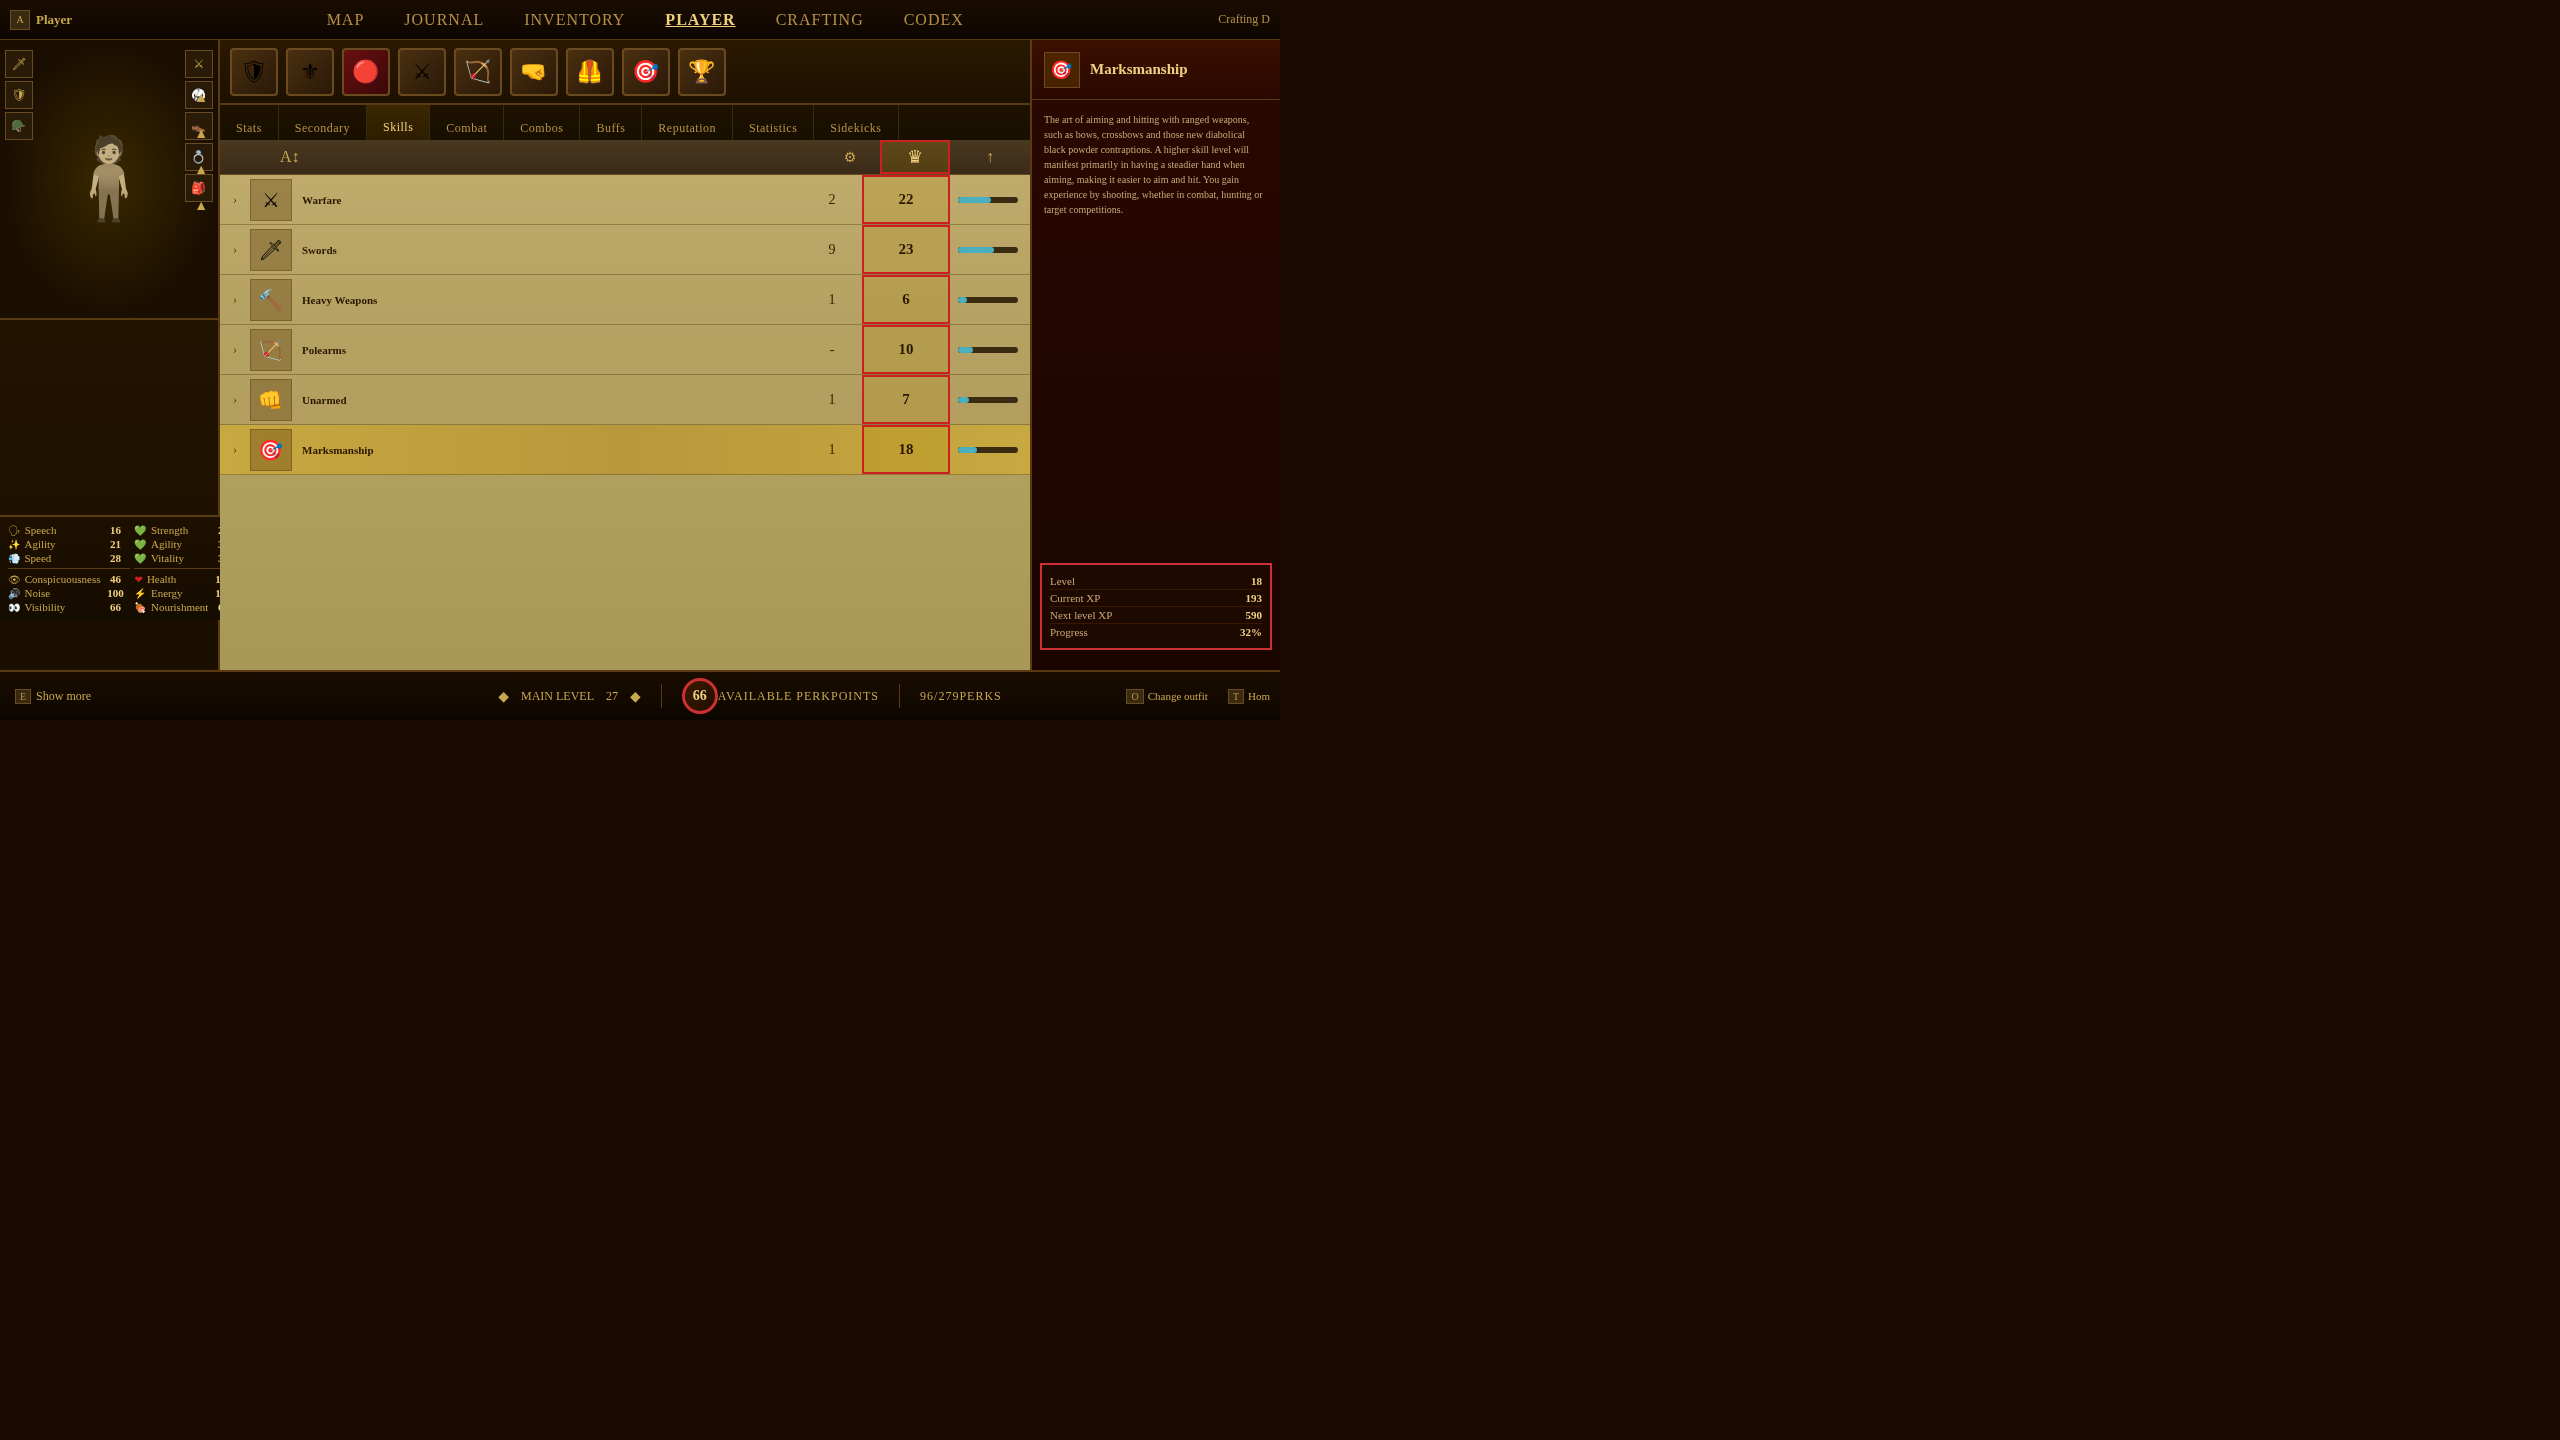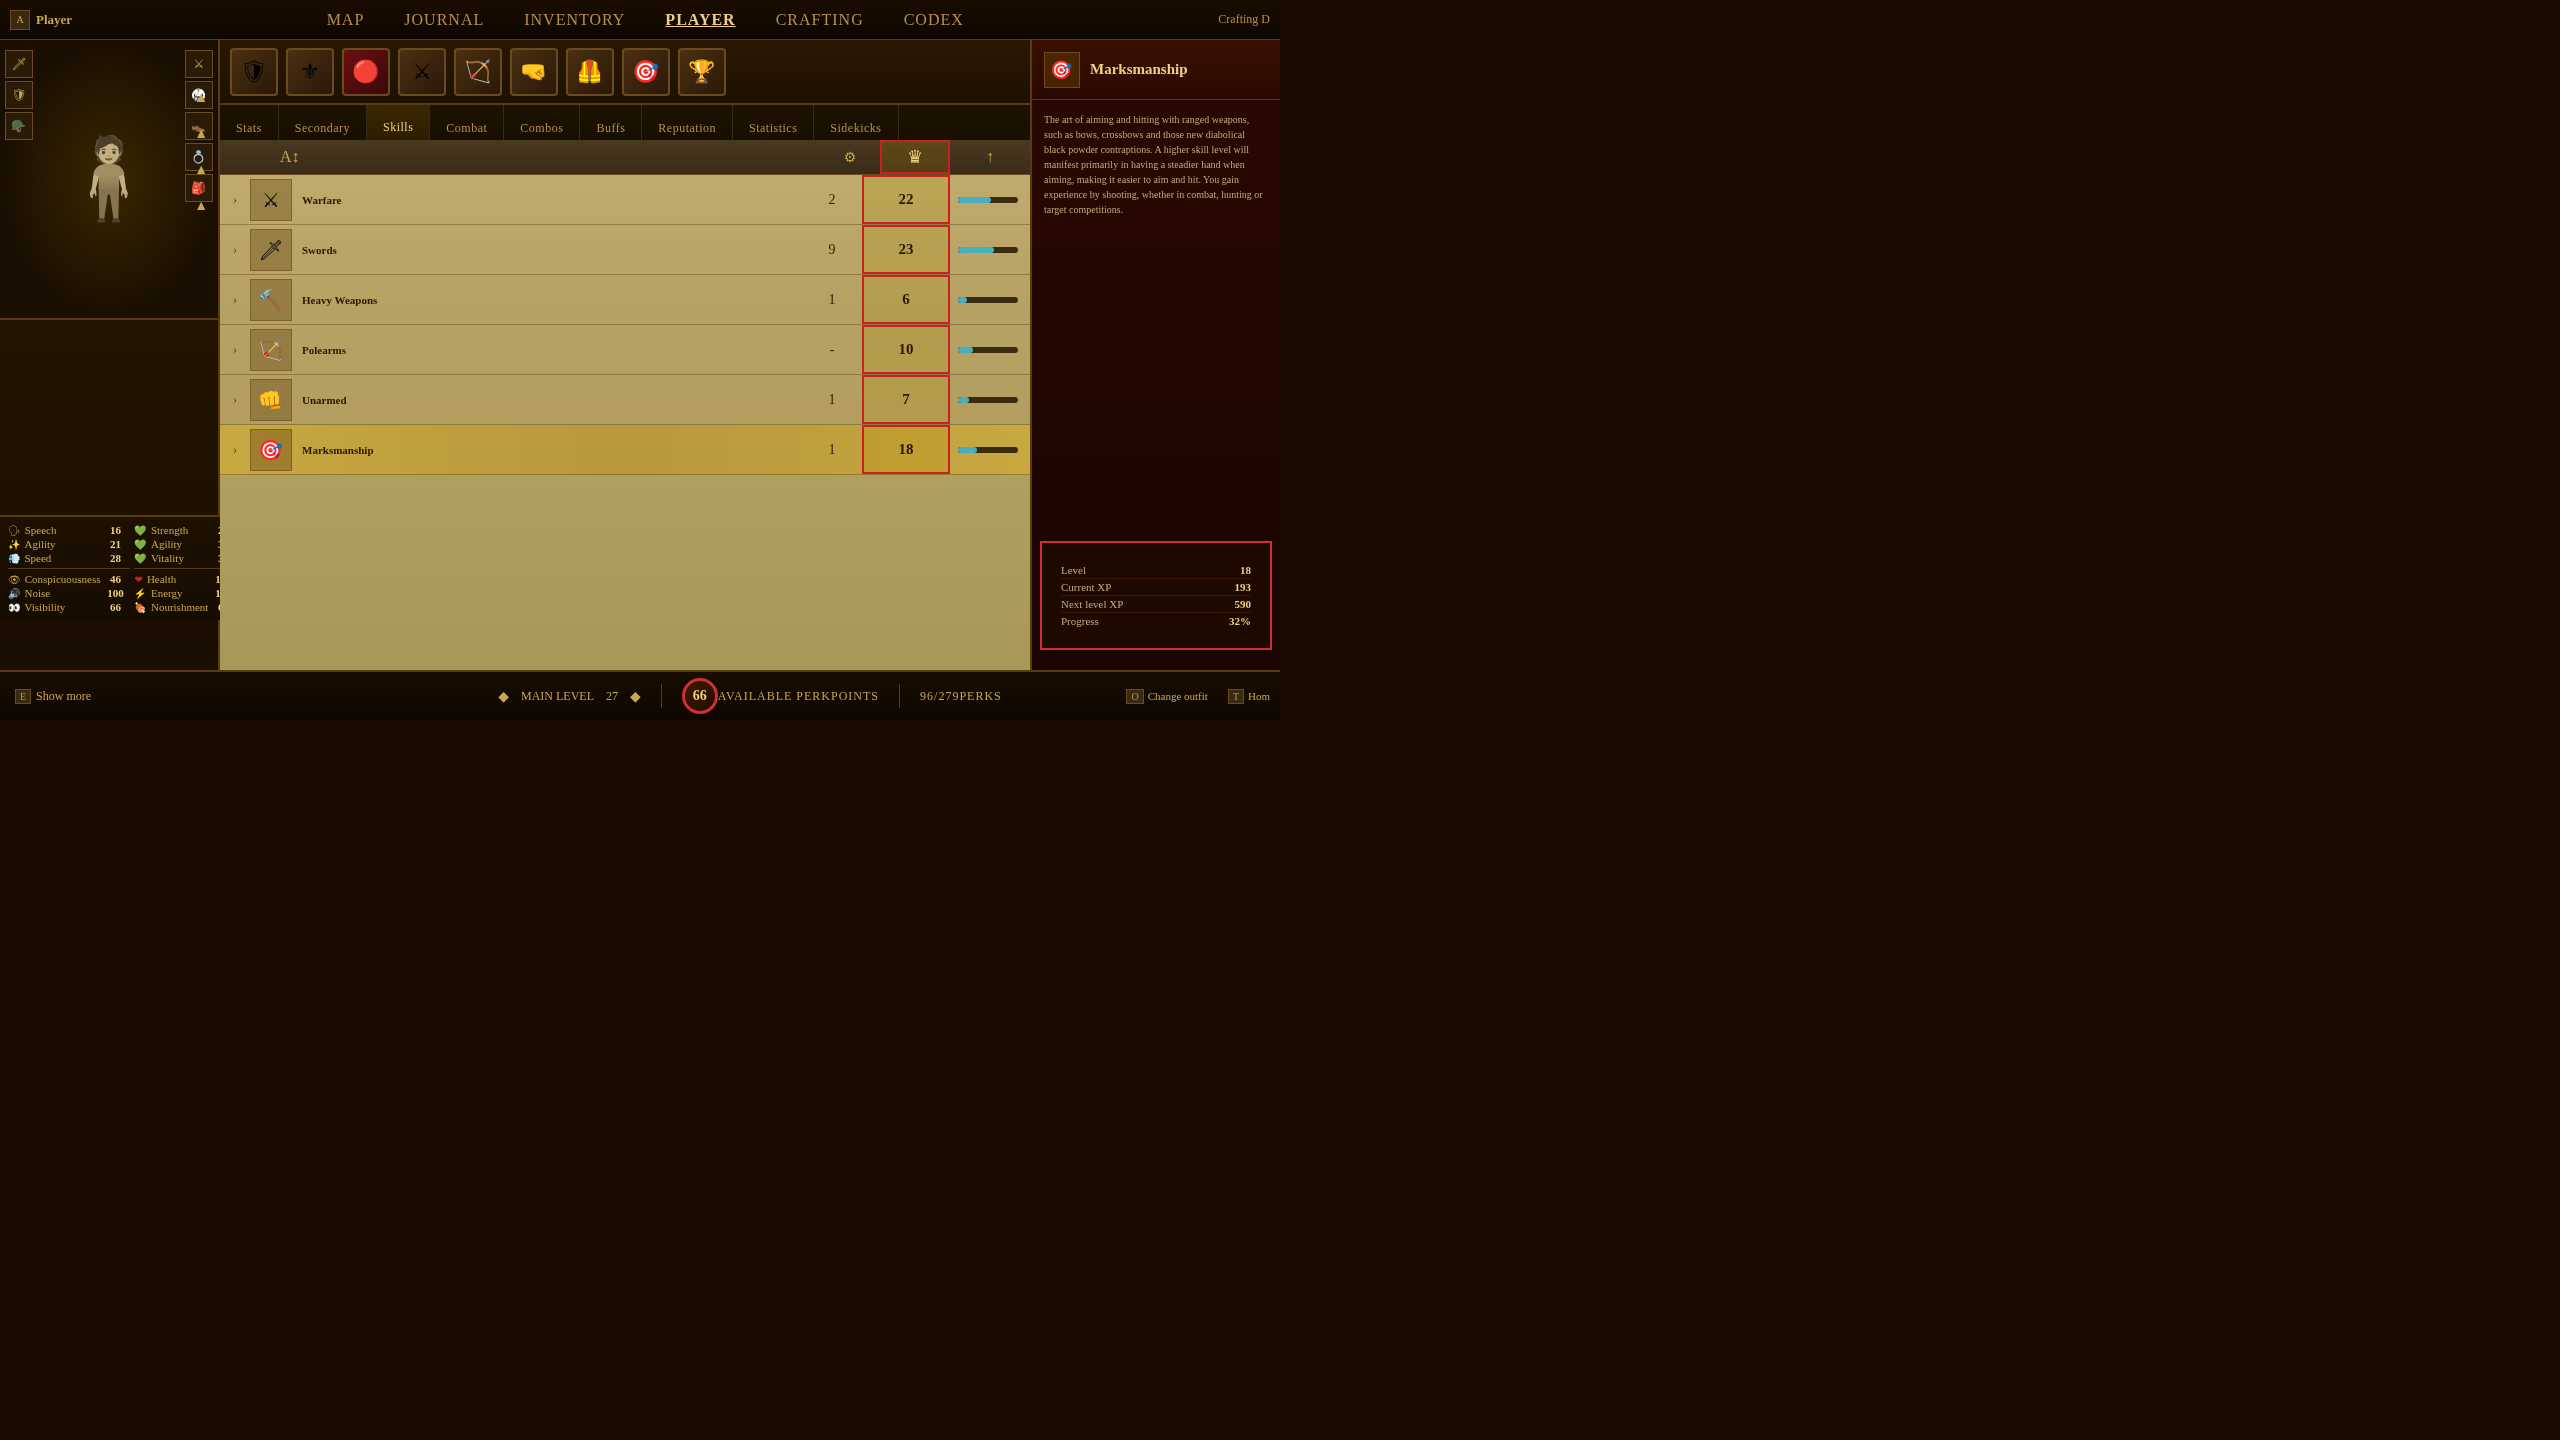--- a/index.html
+++ b/index.html
@@ -394,21 +394,21 @@
     }
 
     
     .right-stats-box {
       position: absolute;
       bottom: 20px;
       left: 8px;
       right: 8px;
       border: 2px solid #cc3030;
       background: rgba(30, 10, 0, 0.9);
-      padding: 19px;
+      padding: 8px;
     }
     .right-stat-row {
       display: flex;
       justify-content: space-between;
       padding: 2px 0;
       border-bottom: 1px solid #3a1800;
     }
     .right-stat-label {
       color: #c8a878;
       font-size: 11px;

